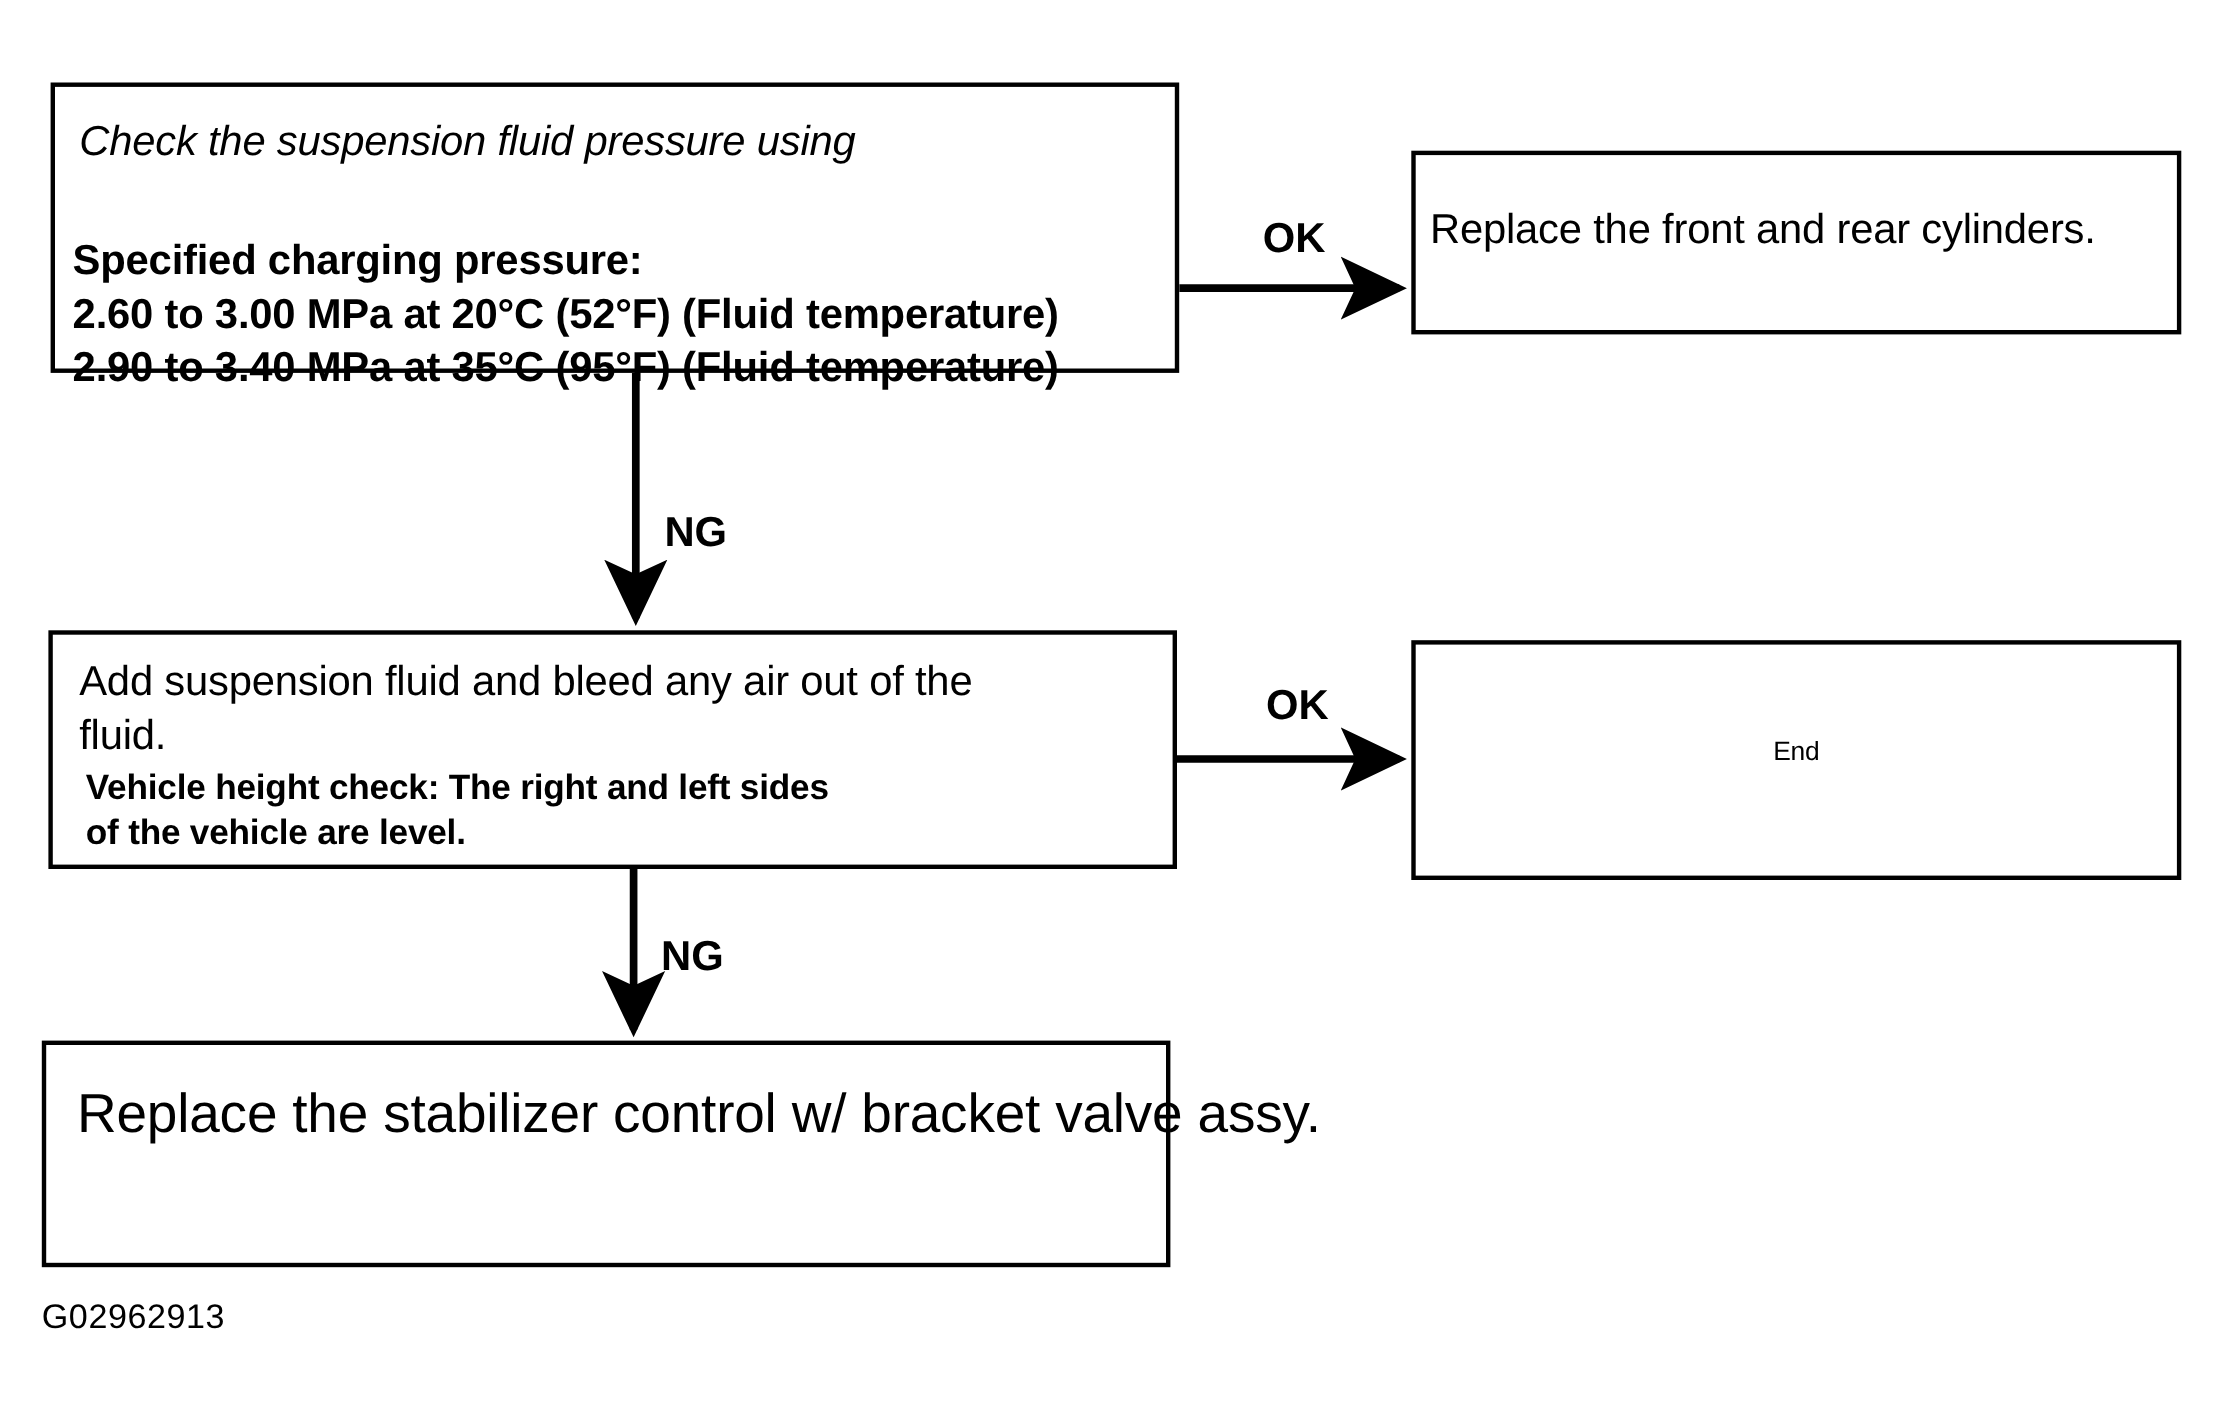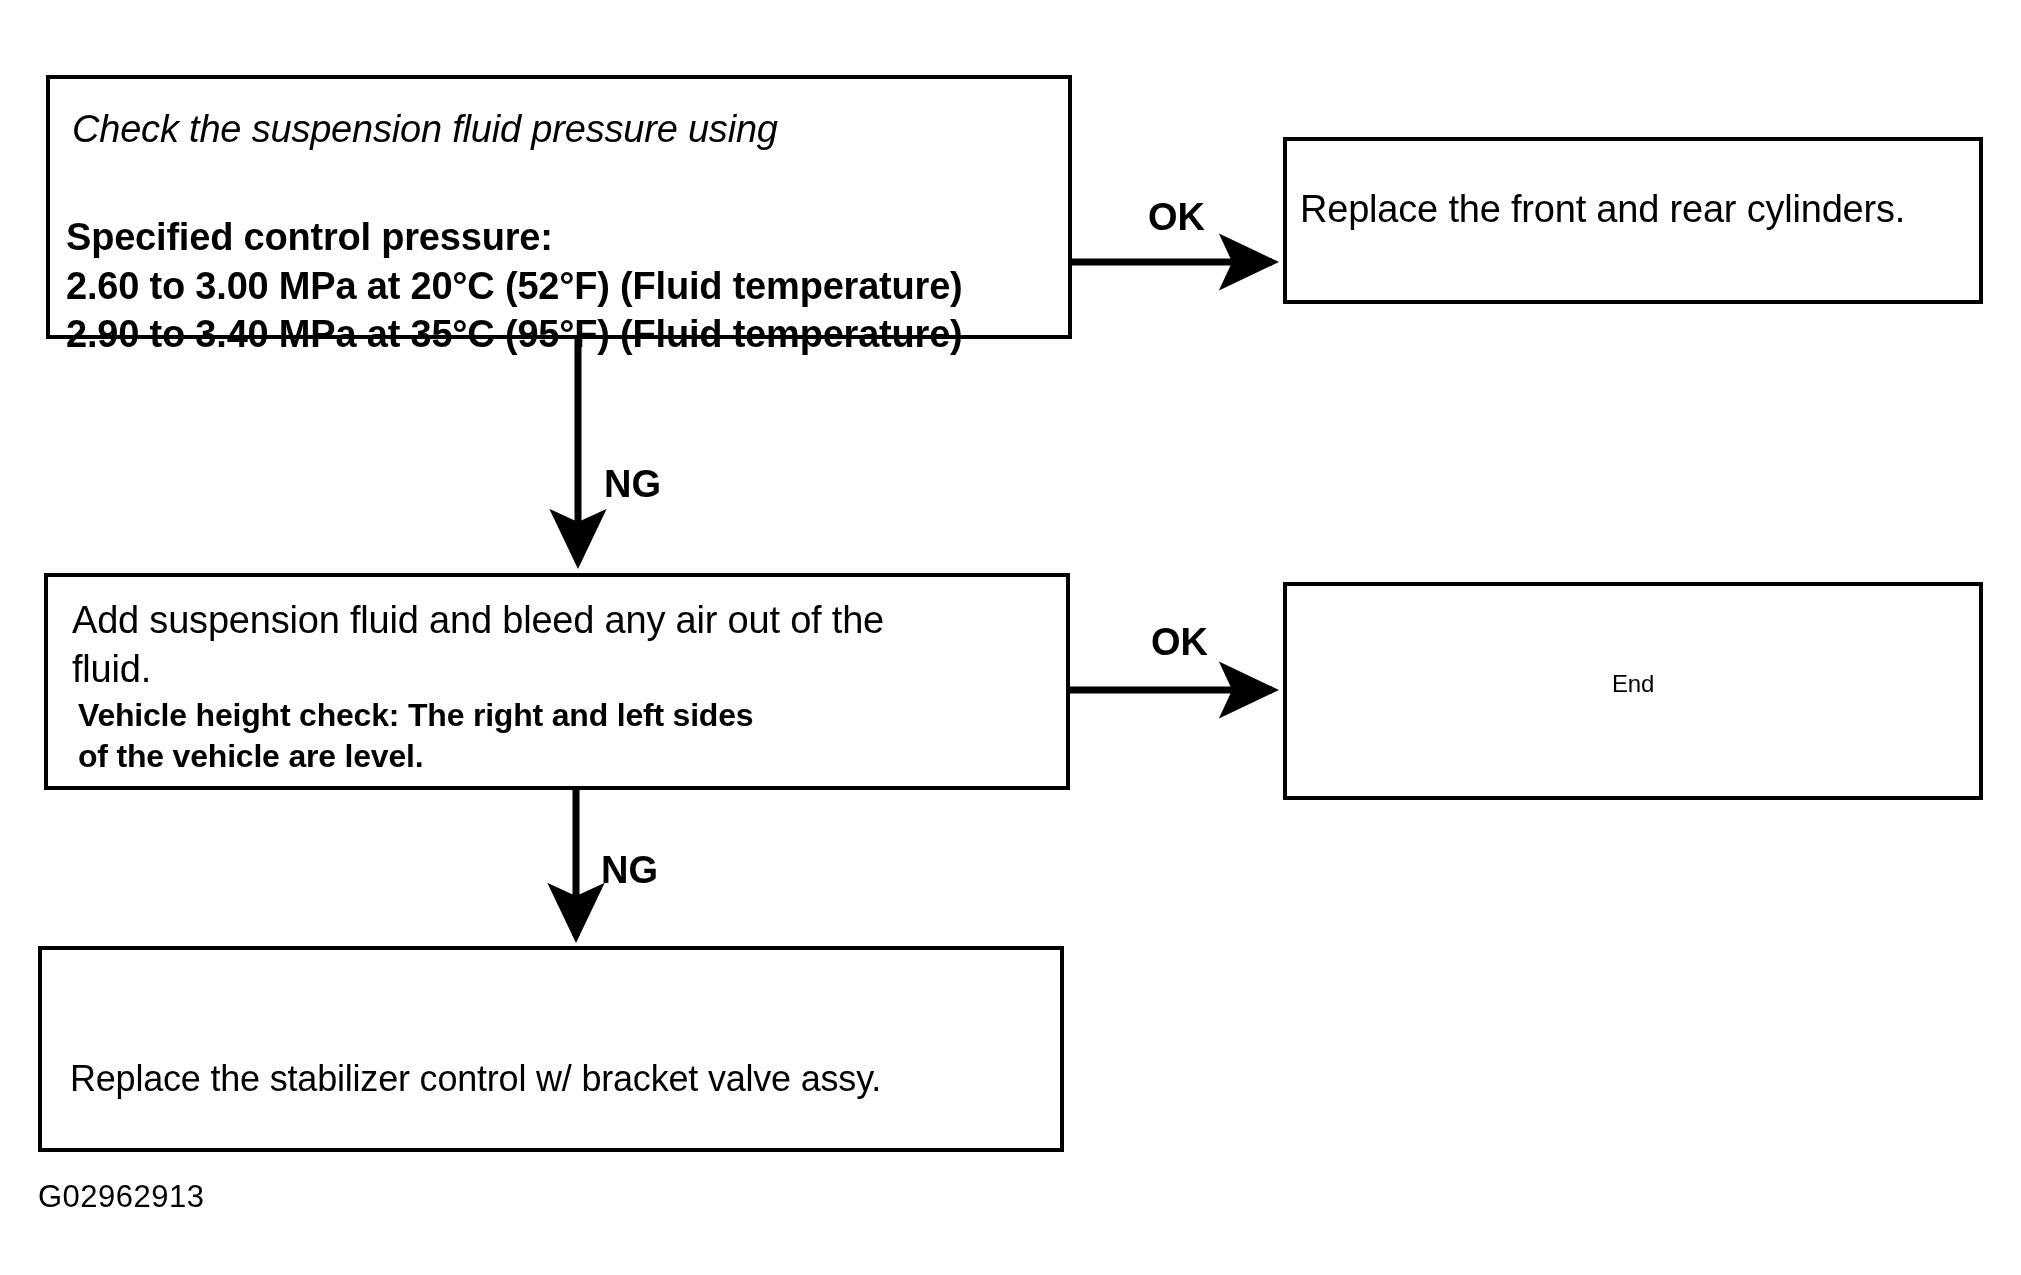--- a/index.html
+++ b/index.html
@@ -78,21 +78,21 @@
   #txt-check-1 { left: 72px; top: 105px; font-size: 38px; font-style: italic; }
   #txt-check-2 { left: 66px; top: 213px; font-size: 38px; }
 
   #txt-replace-cyl { left: 1300px; top: 185px; font-size: 38px; }
 
   #txt-add-1 { left: 72px; top: 596px; font-size: 38px; }
   #txt-add-2 { left: 78px; top: 695px; font-size: 32px; }
 
   #txt-end { left: 1283px; top: 669px; width: 700px; text-align: center; font-size: 24px; }
 
-  #txt-replace-stab { left: 70px; top: 1056px; font-size: 36px; }
+  #txt-replace-stab { left: 70px; top: 980px; font-size: 50px; }
 
   
   #lbl-ok-1 { left: 1148px; top: 198px; }
   #lbl-ng-1 { left: 604px;  top: 465px; }
   #lbl-ok-2 { left: 1151px; top: 623px; }
   #lbl-ng-2 { left: 601px;  top: 851px; }
 
   #fig-id-label { left: 38px; top: 1179px; }
 </style>
 </head>
@@ -127,21 +127,21 @@
   <div class="node" id="box-check"></div>
   <div class="node" id="box-replace-cyl"></div>
   <div class="node" id="box-add-fluid"></div>
   <div class="node" id="box-end"></div>
   <div class="node" id="box-replace-stab"></div>
 
   <div class="node-text" id="txt-check-1">
     <div class="t-normal">Check the suspension fluid pressure using</div>
   </div>
   <div class="node-text" id="txt-check-2">
-    <div class="t-bold">Specified control pressure:</div>
+    <div class="t-bold">Specified charging pressure:</div>
     <div class="t-bold">2.60 to 3.00 MPa at 20°C (52°F) (Fluid temperature)</div>
     <div class="t-bold">2.90 to 3.40 MPa at 35°C (95°F) (Fluid temperature)</div>
   </div>
 
   <div class="node-text t-normal" id="txt-replace-cyl">Replace the front and rear cylinders.</div>
 
   <div class="node-text" id="txt-add-1">
     <div class="t-normal">Add suspension fluid and bleed any air out of the</div>
     <div class="t-normal">fluid.</div>
   </div>

